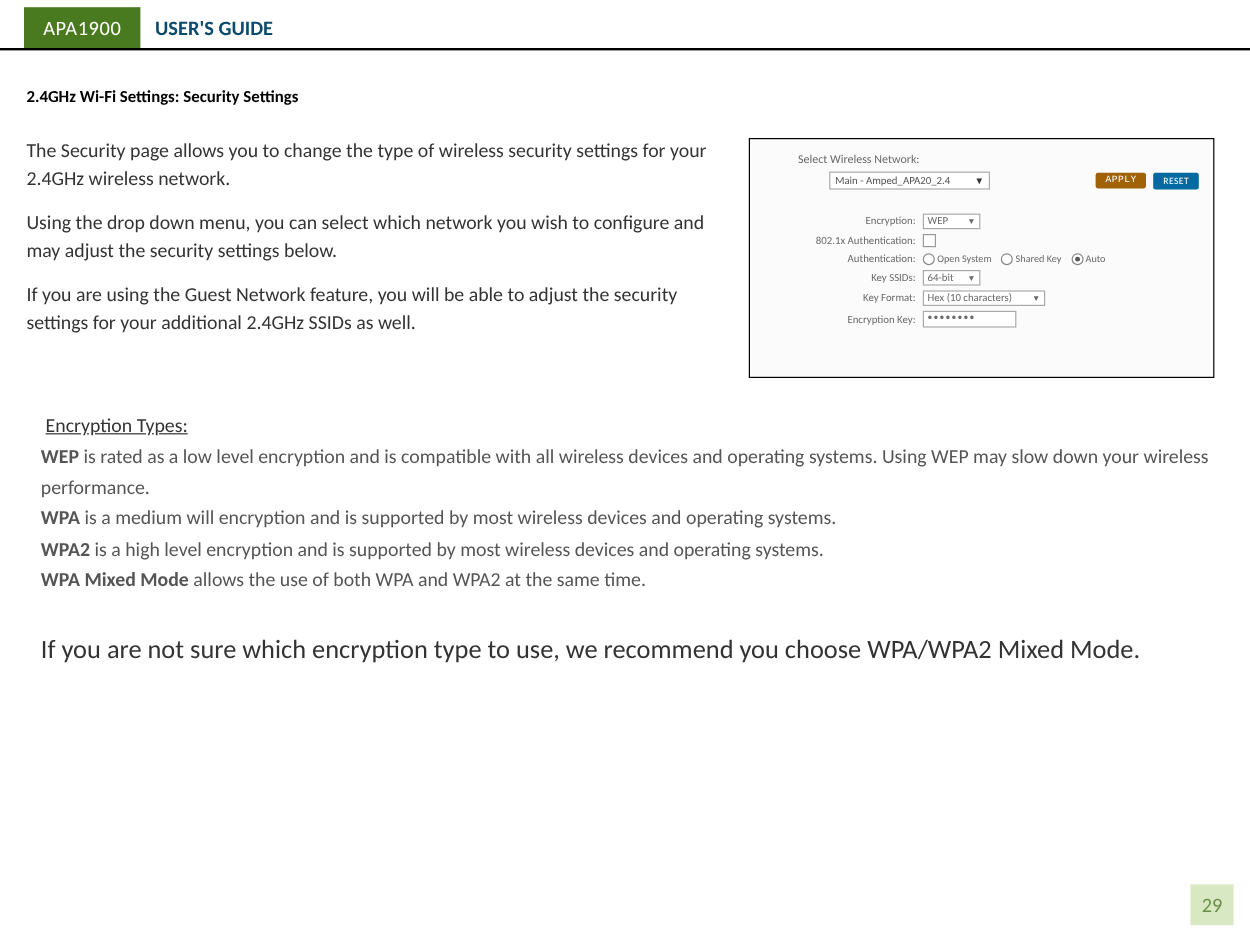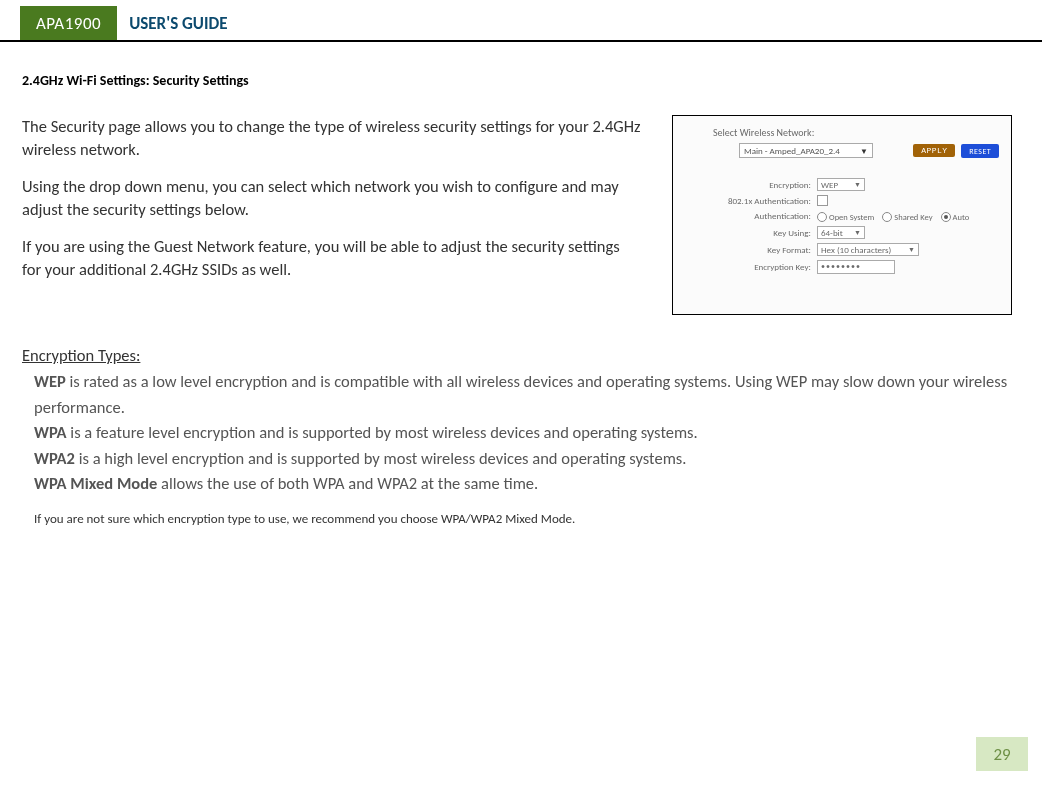--- a/index.html
+++ b/index.html
@@ -57,21 +57,21 @@
   .intro-text {
     flex: 1;
     font-size: 16.5px;
     line-height: 1.4;
     color: #333;
   }
   .intro-text p {
     margin: 0 0 14px 0;
   }
   .screenshot-box {
-    width: 340px;
+    width: 388px;
     height: 200px;
     border: 1.5px solid #000;
     flex-shrink: 0;
     position: relative;
     background: #fbfbfb;
     box-sizing: border-box;
     padding: 10px 12px;
     font-size: 10px;
     color: #555;
   }
@@ -101,21 +101,21 @@
   }
   .ss-select .caret { font-size: 8px; color: #333; }
   .ss-btn {
     font-size: 8px;
     padding: 2px 8px;
     color: #fff;
     border-radius: 2px;
     letter-spacing: 0.4px;
   }
   .ss-btn.apply { background: #a16207; font-family: Liberation Mono, monospace; }
-  .ss-btn.reset { background: #1d4ed8; }
+  .ss-btn.reset { background: #0369a1; }
   .ss-form-row {
     display: flex;
     align-items: center;
     margin-bottom: 4px;
     font-size: 9px;
     color: #6a6a6a;
   }
   .ss-form-label {
     width: 126px;
     text-align: right;
@@ -145,40 +145,40 @@
   .ss-radio-label { font-size: 8.5px; margin-right: 6px; color: #6a6a6a; vertical-align: middle; margin-top: 48px; }
   .ss-input {
     border: 1px solid #aaa; background: #fff; padding: 0 3px; min-width: 70px; height: 12px;
     font-size: 8px; letter-spacing: 1px;
   }
 
   .enc-heading {
     text-decoration: underline;
     font-size: 16.5px;
     color: #333;
-    margin: 30px 0 4px 0;
+    margin: 30px 0 4px 16px;
   }
   .enc-list {
     font-size: 16.5px;
     line-height: 1.55;
     color: #555;
     padding-left: 12px;
   }
   .enc-list .term { font-weight: bold; color: #555; }
   .enc-reco {
-    font-size: 13px;
+    font-size: 22px;
     color: #333;
     padding-left: 12px;
-    margin-top: 14px;
+    margin-top: 30px;
   }
   .page-number {
     position: absolute;
     bottom: 20px;
     right: 14px;
-    width: 52px;
+    width: 36px;
     height: 34px;
     background: #d7e8c3;
     color: #6d8f45;
     font-size: 17px;
     display: flex;
     align-items: center;
     justify-content: center;
   }
 </style>
 </head>
@@ -229,21 +229,21 @@
       <div class="ss-form-row">
         <div class="ss-form-label">Authentication:</div>
         <div>
           <span class="ss-radio"></span><span class="ss-radio-label">Open System</span>
           <span class="ss-radio"></span><span class="ss-radio-label">Shared Key</span>
           <span class="ss-radio checked"></span><span class="ss-radio-label">Auto</span>
         </div>
       </div>
 
       <div class="ss-form-row">
-        <div class="ss-form-label">Key Using:</div>
+        <div class="ss-form-label">Key SSIDs:</div>
         <div class="ss-small-select">
           <span>64-bit</span>
           <span class="caret">▼</span>
         </div>
       </div>
 
       <div class="ss-form-row">
         <div class="ss-form-label">Key Format:</div>
         <div class="ss-small-select" style="min-width:94px">
           <span>Hex (10 characters)</span>
@@ -254,21 +254,21 @@
       <div class="ss-form-row">
         <div class="ss-form-label">Encryption Key:</div>
         <div class="ss-input">••••••••</div>
       </div>
     </div>
   </div>
 
   <div class="enc-heading">Encryption Types:</div>
   <div class="enc-list">
     <div><span class="term">WEP</span><span> is rated as a low level encryption and is compatible with all wireless devices and operating systems. Using WEP may slow down your wireless performance.</span></div>
-    <div><span class="term">WPA</span><span> is a feature level encryption and is supported by most wireless devices and operating systems.</span></div>
+    <div><span class="term">WPA</span><span> is a medium will encryption and is supported by most wireless devices and operating systems.</span></div>
     <div><span class="term">WPA2</span><span> is a high level encryption and is supported by most wireless devices and operating systems.</span></div>
     <div><span class="term">WPA Mixed Mode</span><span> allows the use of both WPA and WPA2 at the same time.</span></div>
   </div>
   <div class="enc-reco">If you are not sure which encryption type to use, we recommend you choose WPA/WPA2 Mixed Mode.</div>
 
 </div>
 
 <div class="page-number">29</div>
 
 </body></html>

